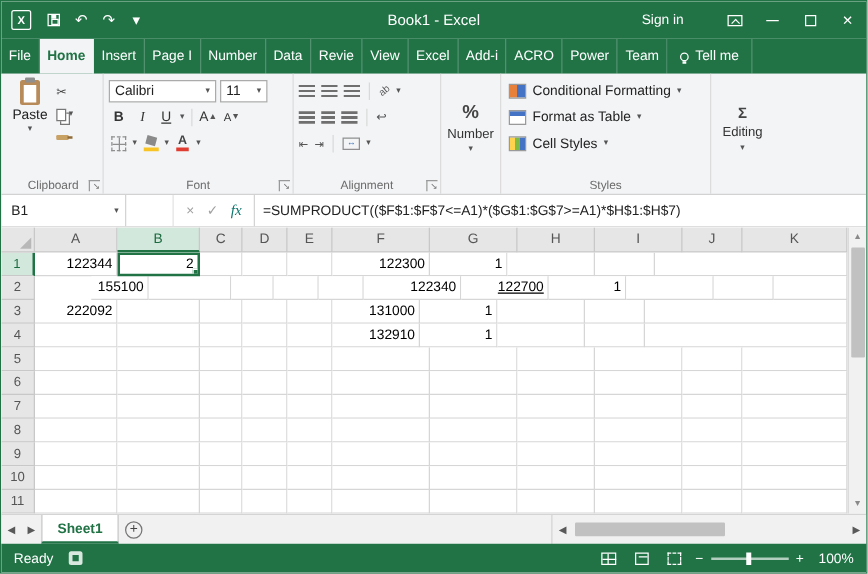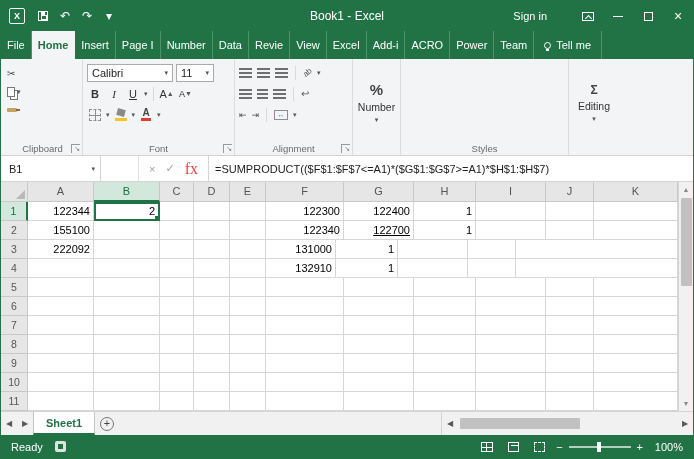--- a/index.html
+++ b/index.html
@@ -120,21 +120,21 @@
   .ic-cells { width: 14px; height: 12px; border: 1px solid #9a9a9a; background:
               linear-gradient(#8cc63f 0 3px, #fff 3px); }
 
   
   .formulabar { height: 26px; background: #fff; border-bottom: 1px solid #d4d4d4; display: flex; align-items: stretch; flex-shrink: 0; }
   .namebox { width: 100px; border-right: 1px solid #d4d4d4; display: flex; align-items: center; padding: 0 5px 0 8px; }
   .namebox .dd { margin-left: auto; }
   .fsplit { width: 38px; border-right: 1px solid #e3e3e3; }
   .fbtns { display: flex; align-items: center; gap: 10px; padding: 0 10px; border-right: 1px solid #d4d4d4; }
   .fcancel, .fcheck { color: #a0a0a0; font-size: 11px; }
-  .ffx { font-family: "Liberation Serif", serif; color: #ef4444; font-size: 16px; }
+  .ffx { font-family: "Liberation Serif", serif; font-style: italic; color: #0f766e; font-size: 12px; }
   .fx-content { flex: 1; display: flex; align-items: center; padding-left: 6px; white-space: nowrap; overflow: hidden; font-size: 11px; }
 
   
   .gridwrap { flex: 1; display: flex; overflow: hidden; background: #fff; }
   .grid { flex: 1; display: flex; flex-direction: column; overflow: hidden; }
   .colheaders { display: flex; height: 20px; flex-shrink: 0; background: #e6e6e6; }
   .corner { width: 27px; flex-shrink: 0; background: #e6e6e6; border-right: 1px solid #c8c8c8; border-bottom: 1px solid #c8c8c8; position: relative; }
   .corner::after { content: ""; position: absolute; right: 2px; bottom: 2px; width: 0; height: 0;
                    border-left: 9px solid transparent; border-bottom: 9px solid #b8b8b8; }
   .colh { border-right: 1px solid #c8c8c8; border-bottom: 1px solid #c8c8c8; text-align: center; line-height: 19px;
@@ -237,20 +237,25 @@
     <div class="tellme">
       <span class="ic-bulb"></span>
       <span>Tell me</span>
     </div>
   </div>
 
   <div class="ribbon">
 
     <div class="group g-clipboard">
       <div class="g-body">
+        <div class="paste">
+          <span class="ic-clipboard"></span>
+          <span>Paste</span>
+          <span class="dd">▾</span>
+        </div>
         <div class="mini-col">
           <span class="mini">
               <span>✂</span>
             </span>
           <span class="mini">
               <span class="ic-copy"></span>
               <span class="dd">▾</span>
             </span>
           <span class="mini">
               <span class="ic-brush"></span>
@@ -336,20 +341,37 @@
 
     <div class="group g-number">
       <div class="collapsed">
         <span class="big-glyph">%</span>
         <span class="clabel">Number</span>
         <span class="dd">▾</span>
       </div>
     </div>
 
     <div class="group g-styles">
+      <div>
+          <div class="style-item">
+            <span class="sic sic0"></span>
+            <span class="lbl">Conditional Formatting</span>
+            <span class="dd">▾</span>
+          </div>
+          <div class="style-item">
+            <span class="sic sic1"></span>
+            <span class="lbl">Format as Table</span>
+            <span class="dd">▾</span>
+          </div>
+          <div class="style-item">
+            <span class="sic sic2"></span>
+            <span class="lbl">Cell Styles</span>
+            <span class="dd">▾</span>
+          </div>
+        </div>
       <span class="glabel">Styles</span>
     </div>
 
 
     <div class="group g-editing" style="border-right:none">
       <div class="collapsed">
         <span class="big-glyph" style="font-size:12px">Σ</span>
         <span class="clabel">Editing</span>
         <span class="dd">▾</span>
       </div>
@@ -389,29 +411,28 @@
         </div>
       <div class="gbody">
           <div class="grow">
             <div class="rowh sel">1</div>
             <div class="cell" style="width: 66px;">122344</div>
             <div class="cell active" style="width: 66px;">2<span class="handle"></span></div>
             <div class="cell" style="width: 34px;"></div>
             <div class="cell" style="width: 36px;"></div>
             <div class="cell" style="width: 36px;"></div>
             <div class="cell" style="width: 78px;">122300</div>
-            <div class="cell" style="width: 70px;">122400</div>
             <div class="cell" style="width: 62px;">1</div>
             <div class="cell" style="width: 70px;"></div>
             <div class="cell" style="width: 48px;"></div>
             <div class="cell" style="width: 86px; flex: 1 1 0%;"></div>
           </div>
           <div class="grow">
             <div class="rowh">2</div>
-            <div class="cell" style="width: 66px;">155100</div>
+            <div class="cell" style="width: 46px; margin-left: 45px;">155100</div>
             <div class="cell" style="width: 66px;"></div>
             <div class="cell" style="width: 34px;"></div>
             <div class="cell" style="width: 36px;"></div>
             <div class="cell" style="width: 36px;"></div>
             <div class="cell" style="width: 78px;">122340</div>
             <div class="cell" style="width: 70px; text-decoration: underline;">122700</div>
             <div class="cell" style="width: 62px;">1</div>
             <div class="cell" style="width: 70px;"></div>
             <div class="cell" style="width: 48px;"></div>
             <div class="cell" style="width: 86px; flex: 1 1 0%;"></div>

